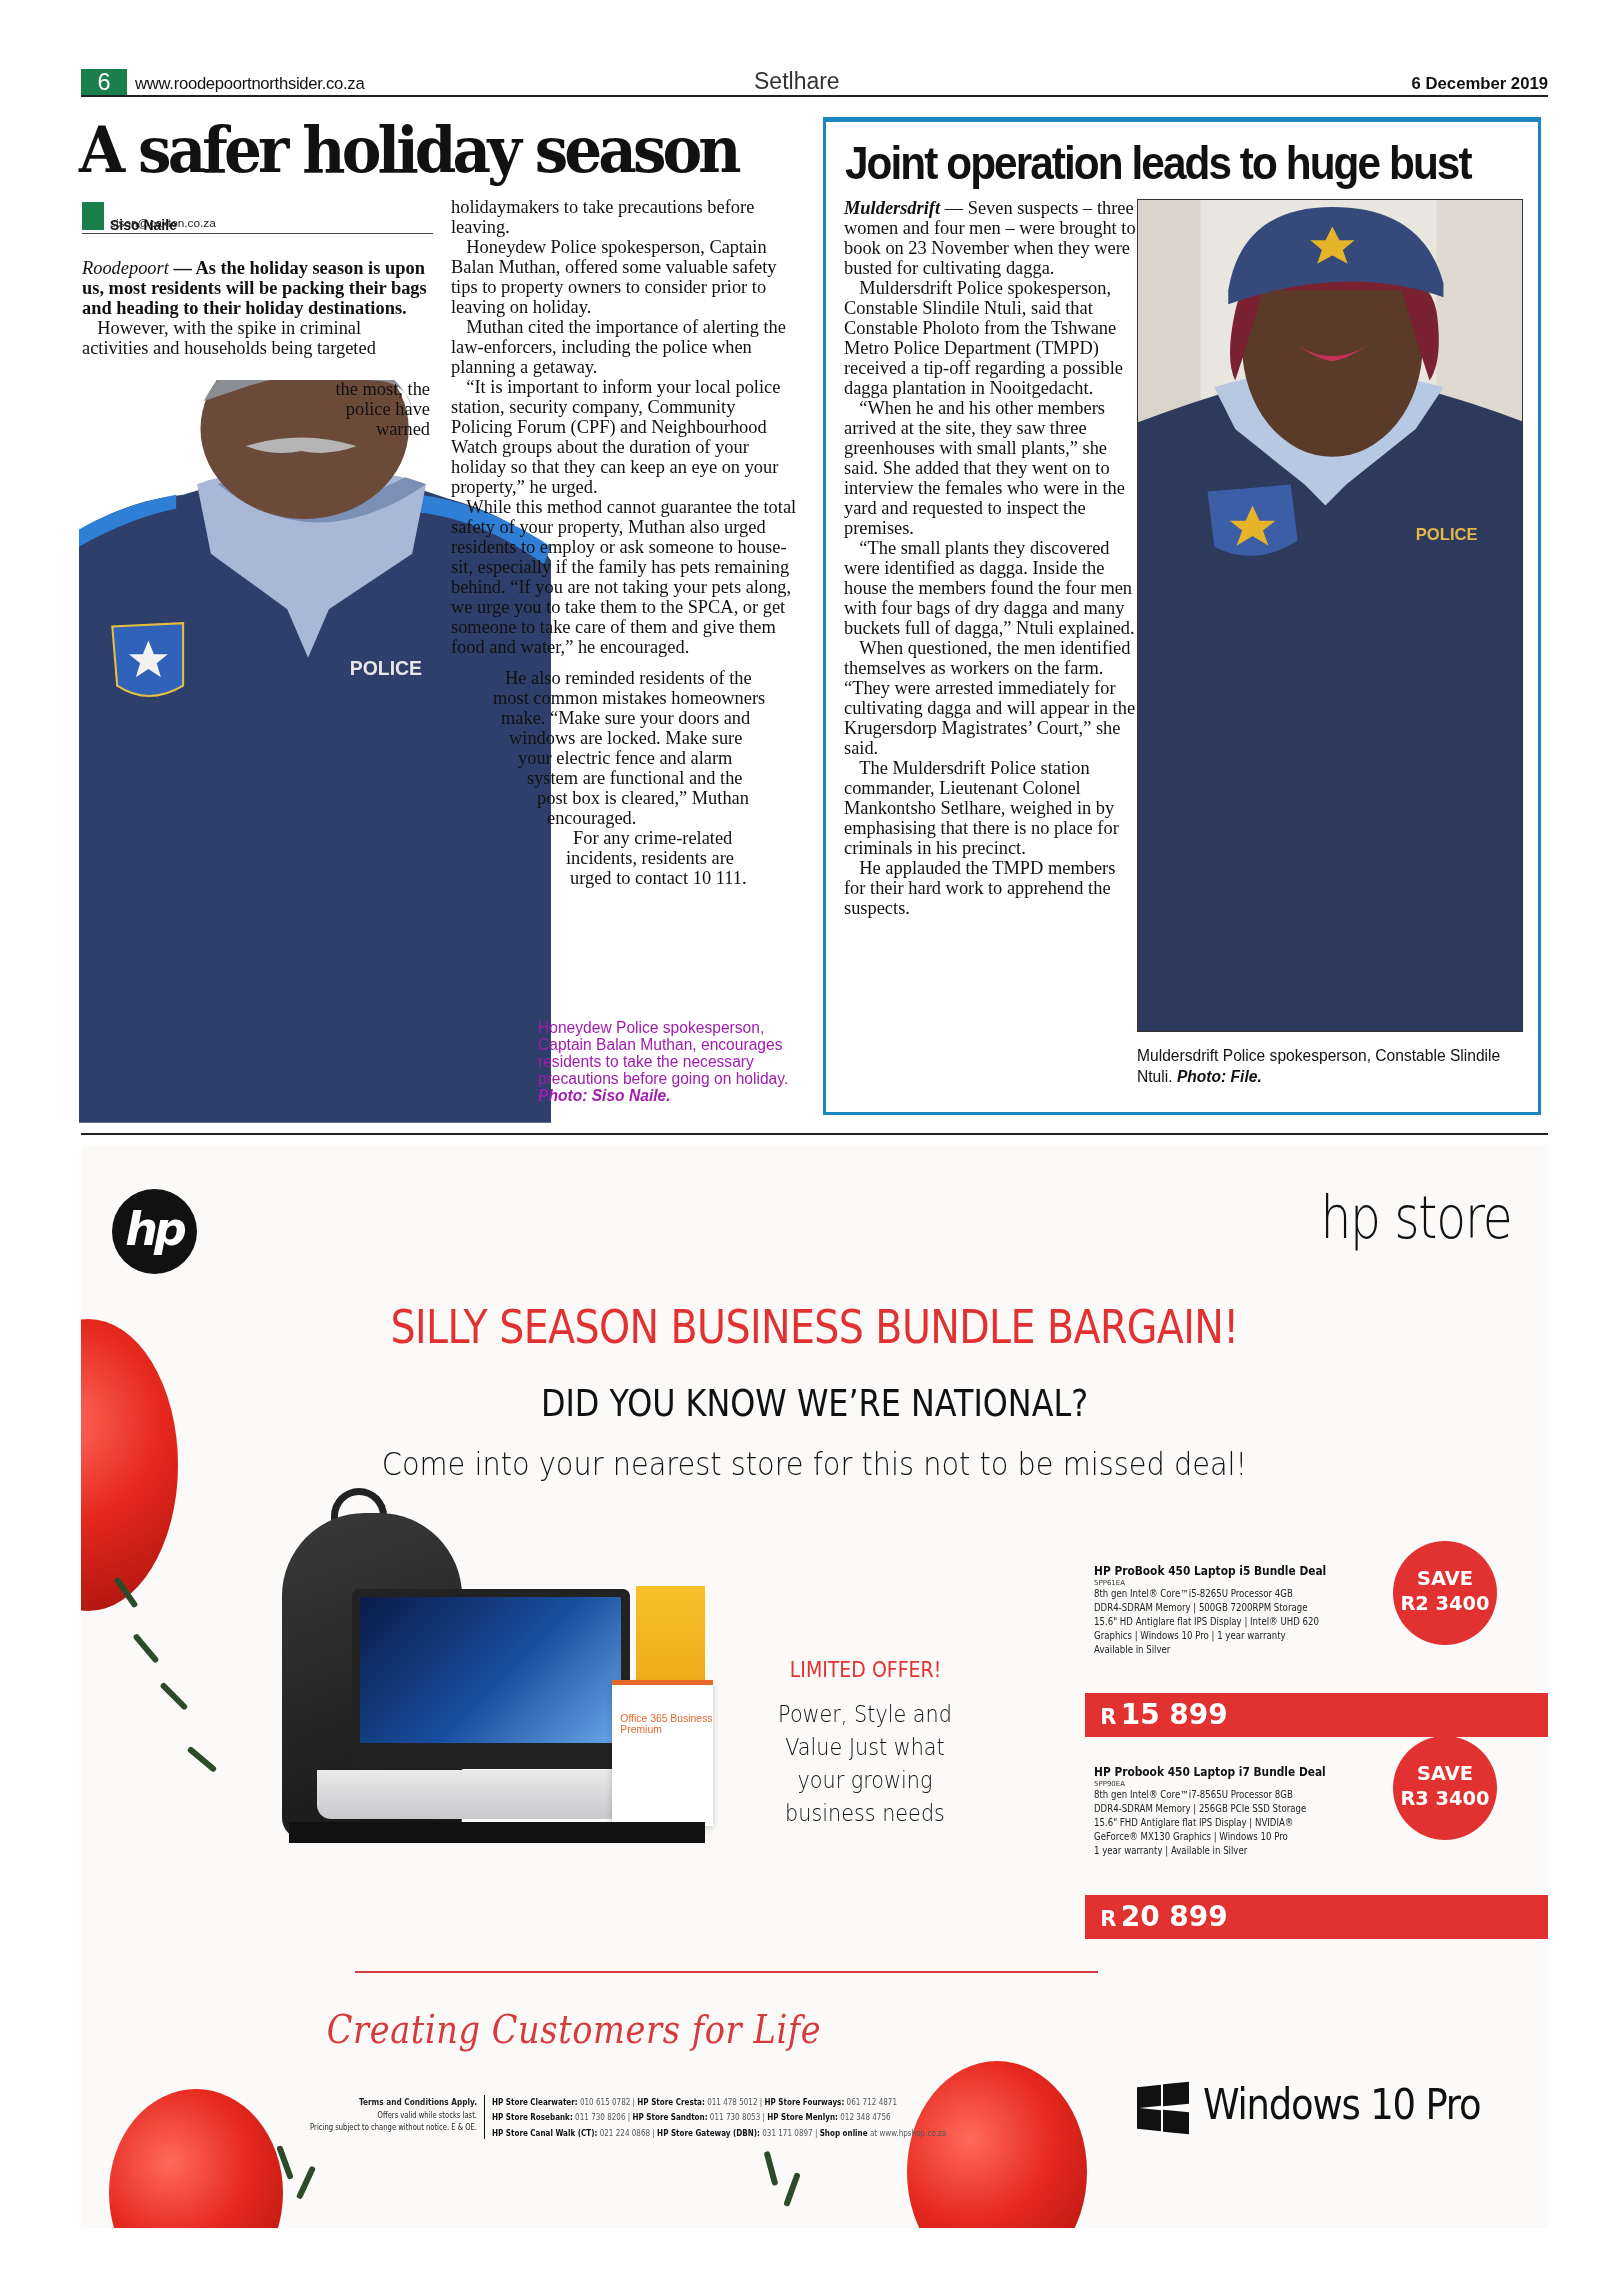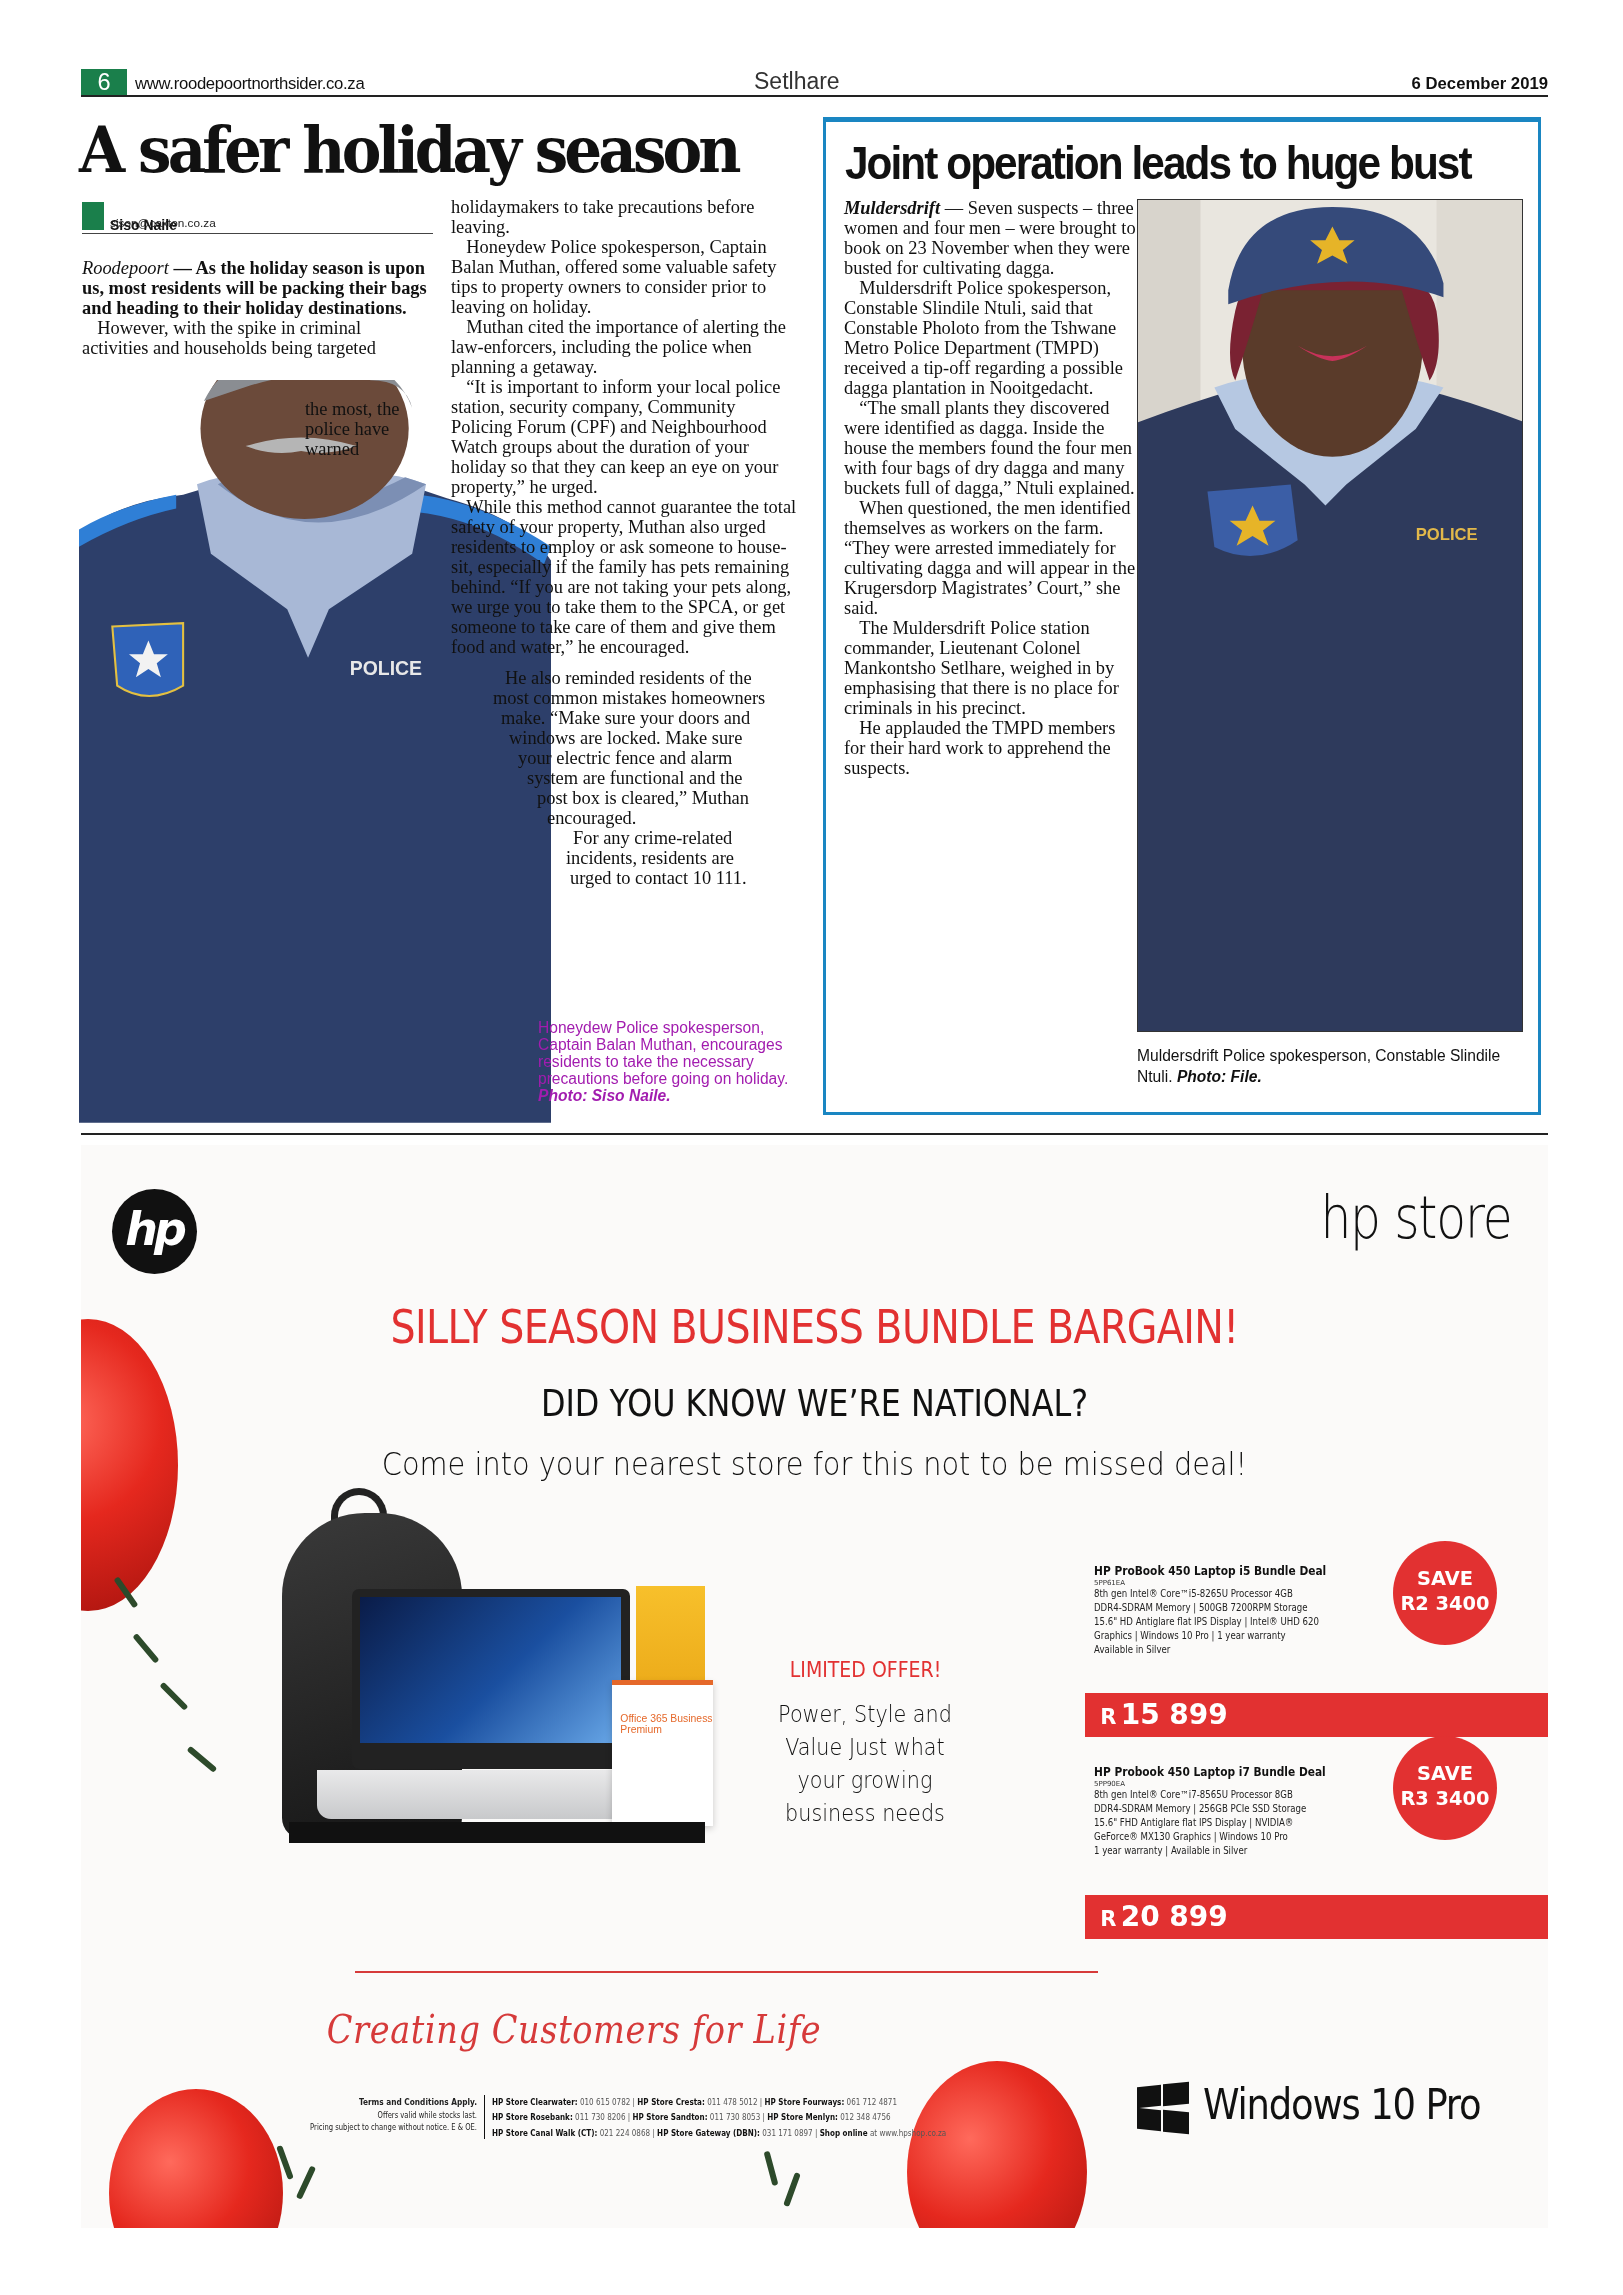--- a/index.html
+++ b/index.html
@@ -21,21 +21,21 @@
   .byline-box { position: absolute; left: 0; top: 1.4px; width: 22px; height: 28px; background: #1a7f4b; }
   .byline-name { position: absolute; left: 28px; top: 16px; font-family: "Liberation Sans", sans-serif; font-weight: bold; font-size: 14px; }
   .byline-email { position: absolute; left: 28px; top: 15.3px; font-family: "Liberation Sans", sans-serif; font-size: 11.8px; color: #222; }
 
   .body-text { font-family: "Liberation Serif", serif; font-size: 18.4px; line-height: 20px; color: #111; }
   .body-text p { text-indent: 15.3px; }
   .body-text p.noindent { text-indent: 0; }
   .lead-bold { font-weight: bold; margin-top: 39px; }
 
   .col-a { position: absolute; left: 82px; top: 258px; width: 347px; }
-  .col-a-wrap { position: absolute; left: 305px; top: 379px; width: 125px; text-align: left; margin-top: 20px; }
+  .col-a-wrap { position: absolute; left: 305px; top: 379px; width: 125px; text-align: right; }
   .col-b { position: absolute; left: 451px; top: 197px; width: 347px; }
   .col-b-tail { position: absolute; left: 451px; top: 668px; width: 347px; }
   .col-b-tail p { text-indent: 0; }
 
   .photo-left { position: absolute; left: 79px; top: 380px; width: 472px; height: 743px; }
   .caption-left { position: absolute; left: 538px; top: 975px; width: 257px; font-family: "Liberation Sans", sans-serif; font-size: 15.6px; line-height: 17px; color: #a21caf; margin-top: 44px; }
   .caption-left .credit, .caption-right .credit { font-weight: bold; font-style: italic; }
 
   
   .box-right { position: absolute; left: 823px; top: 117px; width: 718px; height: 998px; border: 3.5px solid #1a86c2; border-top-width: 5.6px; }
@@ -172,20 +172,21 @@
 </div>
 
 <div class="box-right"></div>
 <h1 class="headline-right">Joint operation leads to huge bust</h1>
 
 <div class="col-c body-text">
   <p class="noindent">
     <i><b>Muldersdrift</b></i><span> — Seven suspects – three women and four men – were brought to book on 23 November when they were busted for cultivating dagga.</span>
   </p>
   <p>Muldersdrift Police spokesperson, Constable Slindile Ntuli, said that Constable Pholoto from the Tshwane Metro Police Department (TMPD) received a tip-off regarding a possible dagga plantation in Nooitgedacht.</p>
+  <p>“When he and his other members arrived at the site, they saw three greenhouses with small plants,” she said. She added that they went on to interview the females who were in the yard and requested to inspect the premises.</p>
   <p>“The small plants they discovered were identified as dagga. Inside the house the members found the four men with four bags of dry dagga and many buckets full of dagga,” Ntuli explained.</p>
   <p>When questioned, the men identified themselves as workers on the farm. “They were arrested immediately for cultivating dagga and will appear in the Krugersdorp Magistrates’ Court,” she said.</p>
   <p>The Muldersdrift Police station commander, Lieutenant Colonel Mankontsho Setlhare, weighed in by emphasising that there is no place for criminals in his precinct.</p>
   <p>He applauded the TMPD members for their hard work to apprehend the suspects.</p>
 </div>
 
 <div class="photo-right">
   <svg width="386" height="833" viewBox="0 0 556 1200">
     <rect width="556" height="1200" fill="#e9e6df"></rect>
     <rect x="0" y="0" width="90" height="760" fill="#d8d4cc"></rect>

